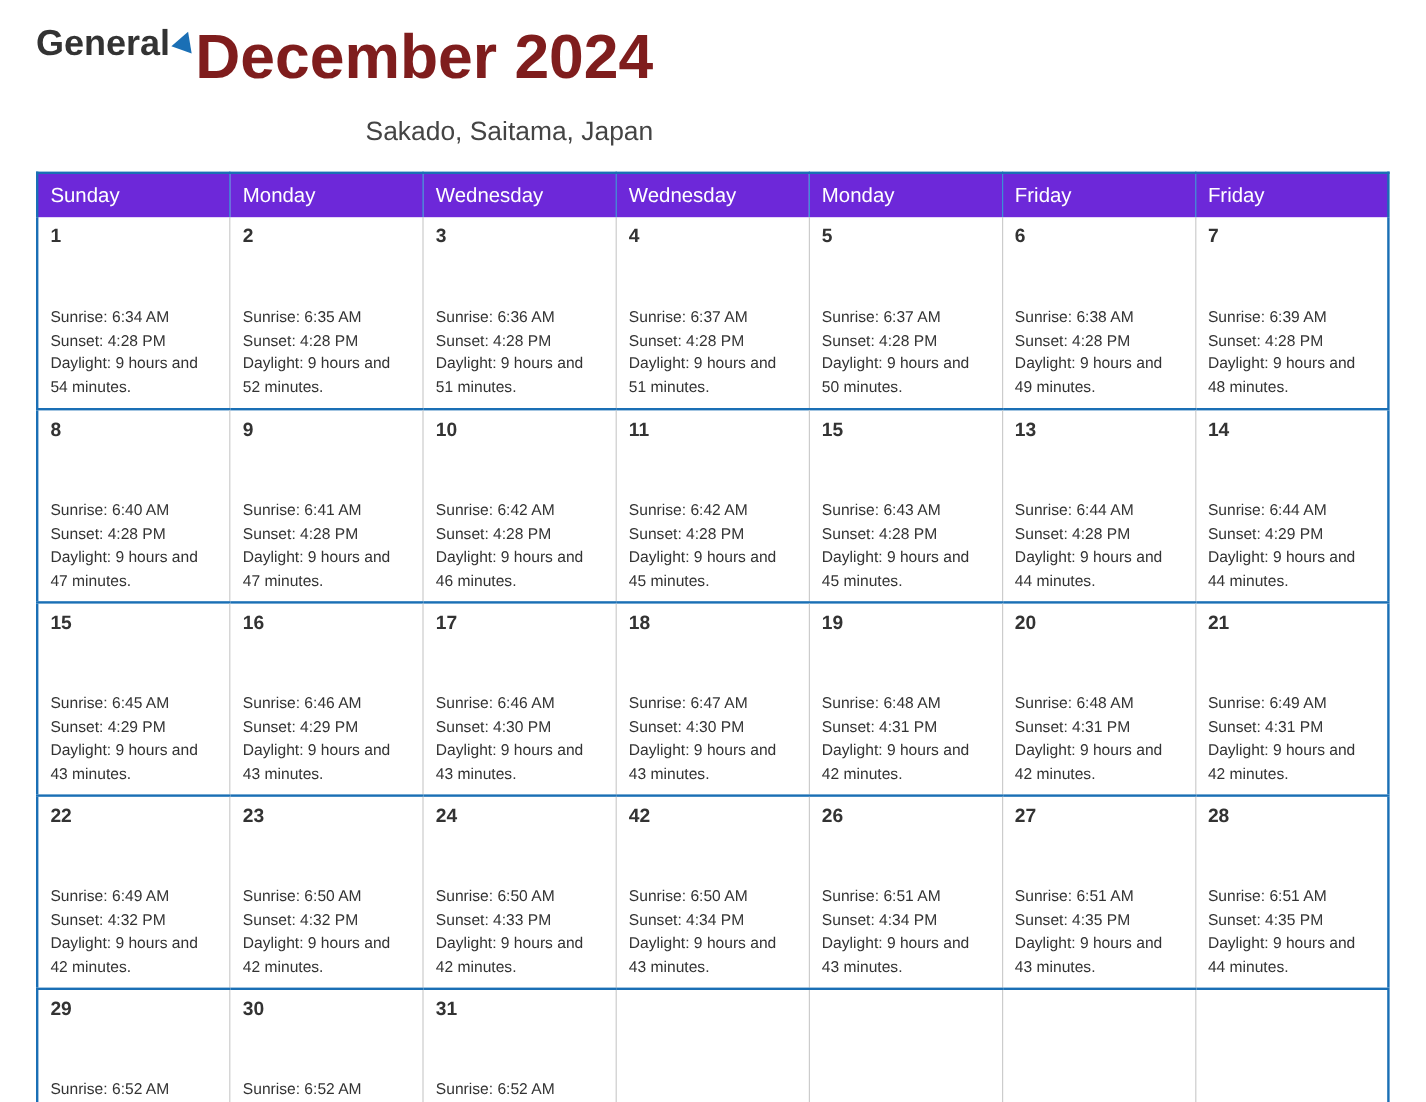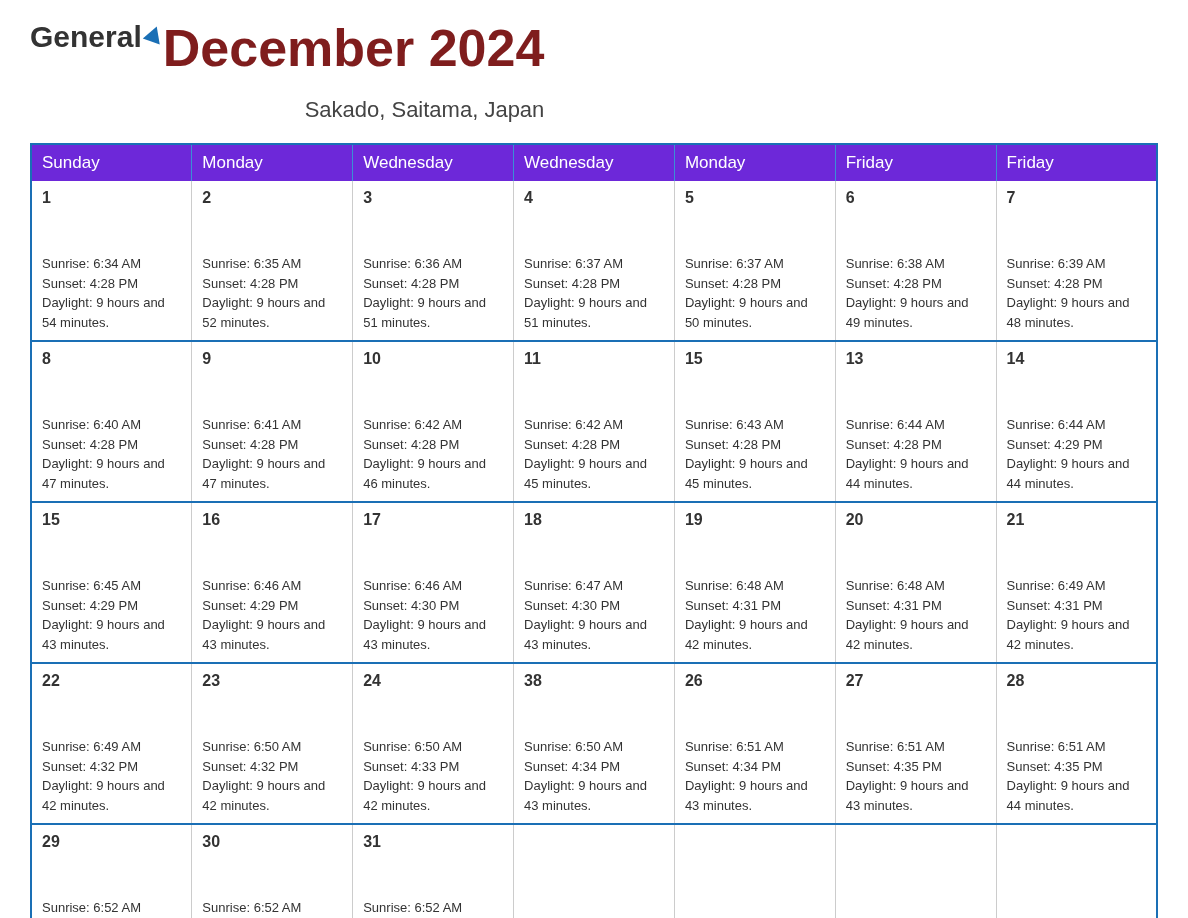--- a/index.html
+++ b/index.html
@@ -235,21 +235,21 @@
         </td>
         <td>
           <span class="day-num">23</span>
 <div class="day-info">Sunrise: 6:50 AM<br>Sunset: 4:32 PM<br>Daylight: 9 hours and 42 minutes.</div>
         </td>
         <td>
           <span class="day-num">24</span>
 <div class="day-info">Sunrise: 6:50 AM<br>Sunset: 4:33 PM<br>Daylight: 9 hours and 42 minutes.</div>
         </td>
         <td>
-          <span class="day-num">38</span>
+          <span class="day-num">42</span>
 <div class="day-info">Sunrise: 6:50 AM<br>Sunset: 4:34 PM<br>Daylight: 9 hours and 43 minutes.</div>
         </td>
         <td>
           <span class="day-num">26</span>
 <div class="day-info">Sunrise: 6:51 AM<br>Sunset: 4:34 PM<br>Daylight: 9 hours and 43 minutes.</div>
         </td>
         <td>
           <span class="day-num">27</span>
 <div class="day-info">Sunrise: 6:51 AM<br>Sunset: 4:35 PM<br>Daylight: 9 hours and 43 minutes.</div>
         </td>

